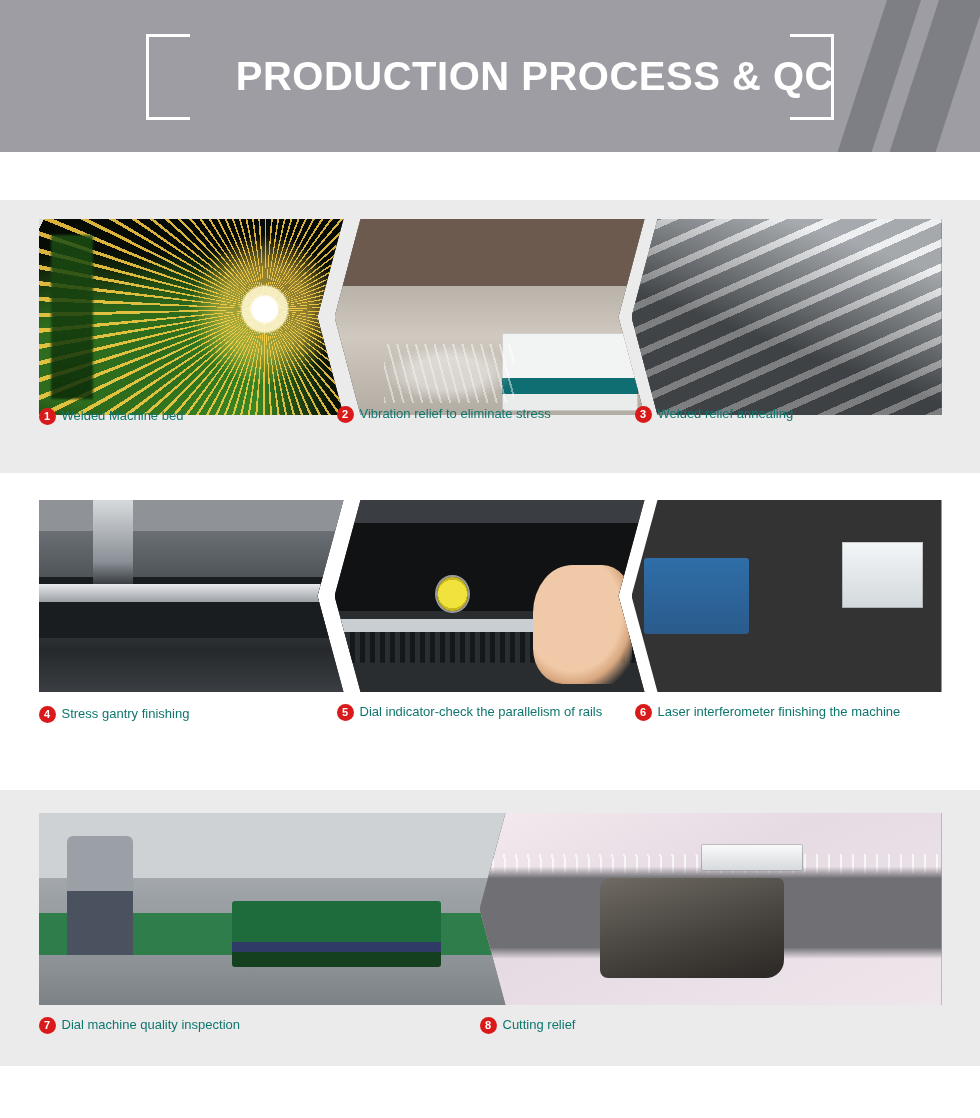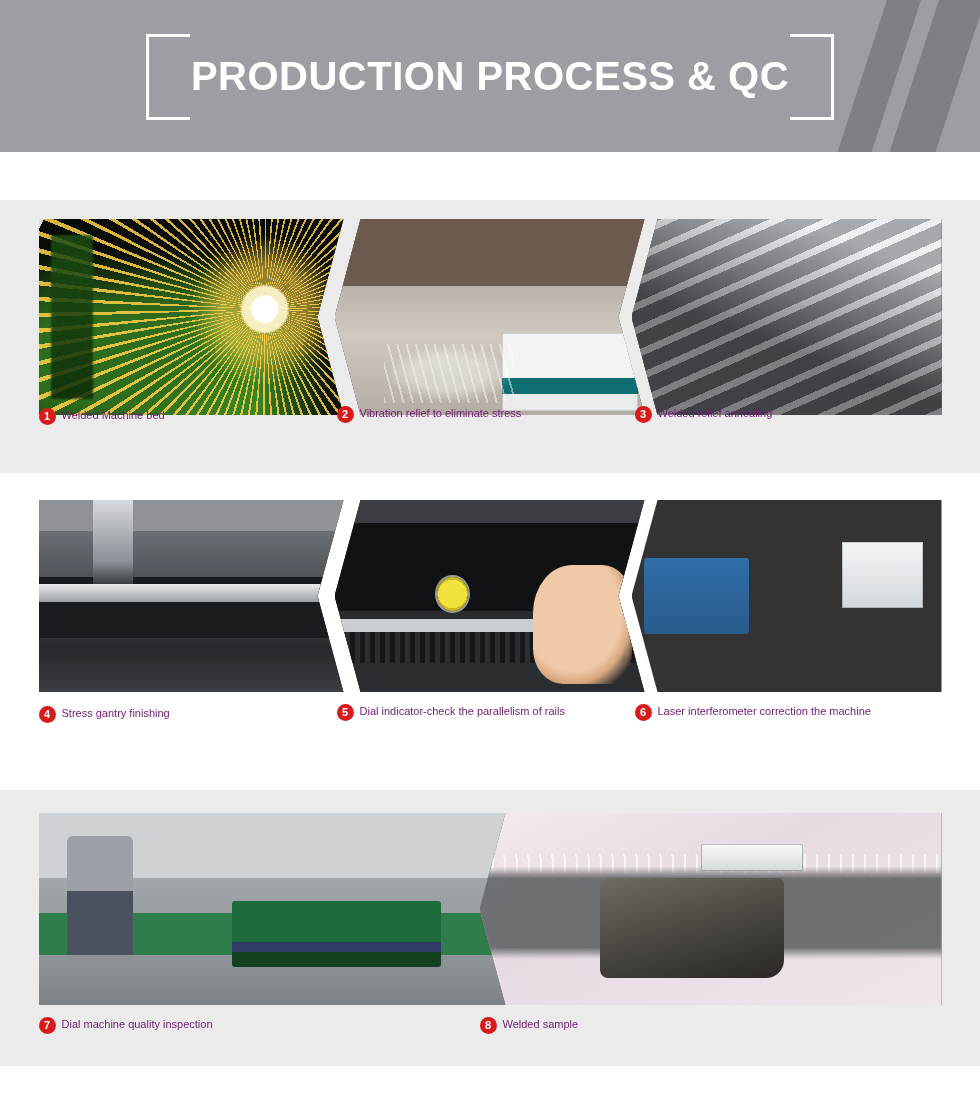--- a/index.html
+++ b/index.html
@@ -36,21 +36,21 @@
     width: 44px; height: 86px;
     border-top: 3px solid #ffffff;
     border-bottom: 3px solid #ffffff;
   }
   .bracket.left { left: 0; border-left: 3px solid #ffffff; }
   .bracket.right { right: 0; border-right: 3px solid #ffffff; }
   .page-title {
     position: absolute;
     left: 0; right: 0; top: 50%;
     transform: translateY(-52%);
-    text-align: center;
+    text-align: right;
     color: #ffffff;
     font-size: 40px;
     font-weight: bold;
     letter-spacing: 0.5px;
     line-height: 1;
     font-stretch: condensed;
     white-space: nowrap;
   }
 
   
@@ -92,22 +92,22 @@
     border-radius: 50%;
     background: #da1a1a;
     color: #ffffff;
     font-size: 11px;
     font-weight: bold;
     line-height: 17px;
     text-align: center;
     margin-top: 2px;
   }
   .cap-text {
-    color: #701a75;
-    font-size: 11px;
+    color: #0f766e;
+    font-size: 13px;
     line-height: 19px;
     max-width: 260px;
   }
 
   
   
   .ph-weld {
     background:
       radial-gradient(circle at 74% 46%, #ffffff 0 5%, rgba(255,245,200,.95) 6% 9%, rgba(255,214,80,.55) 10% 17%, rgba(0,0,0,0) 30%),
       repeating-conic-gradient(from 0deg at 74% 46%, rgba(255,208,70,.85) 0deg 1.1deg, rgba(0,0,0,0) 1.1deg 4deg),
@@ -300,21 +300,21 @@
     <div class="caption" style="left:0px; top:12px;">
       <div class="badge">4</div>
       <div class="cap-text">Stress gantry finishing</div>
     </div>
     <div class="caption" style="left:298px; top:10px;">
       <div class="badge">5</div>
       <div class="cap-text">Dial indicator-check the parallelism of rails</div>
     </div>
     <div class="caption" style="left:596px; top:10px;">
       <div class="badge">6</div>
-      <div class="cap-text">Laser interferometer correction the machine</div>
+      <div class="cap-text">Laser interferometer finishing the machine</div>
     </div>
   </div>
 </div>
 
 <div class="gap" style="height:15px"></div>
 
 <div class="row-block shaded" style="height:276px">
   <div class="tiles" style="height:215px">
     <div class="tile clip-first" style="left:0px; top:23px; width:473px; height:192px;">
       <div class="photo ph-machine"></div>
@@ -323,16 +323,16 @@
       <div class="photo ph-caliper"></div>
     </div>
   </div>
   <div class="captions" style="height:61px">
     <div class="caption" style="left:0px; top:10px;">
       <div class="badge">7</div>
       <div class="cap-text" style="max-width:400px">Dial machine quality inspection</div>
     </div>
     <div class="caption" style="left:441px; top:10px;">
       <div class="badge">8</div>
-      <div class="cap-text" style="max-width:400px">Welded sample</div>
+      <div class="cap-text" style="max-width:400px">Cutting relief</div>
     </div>
   </div>
 </div>
 
 </body></html>

